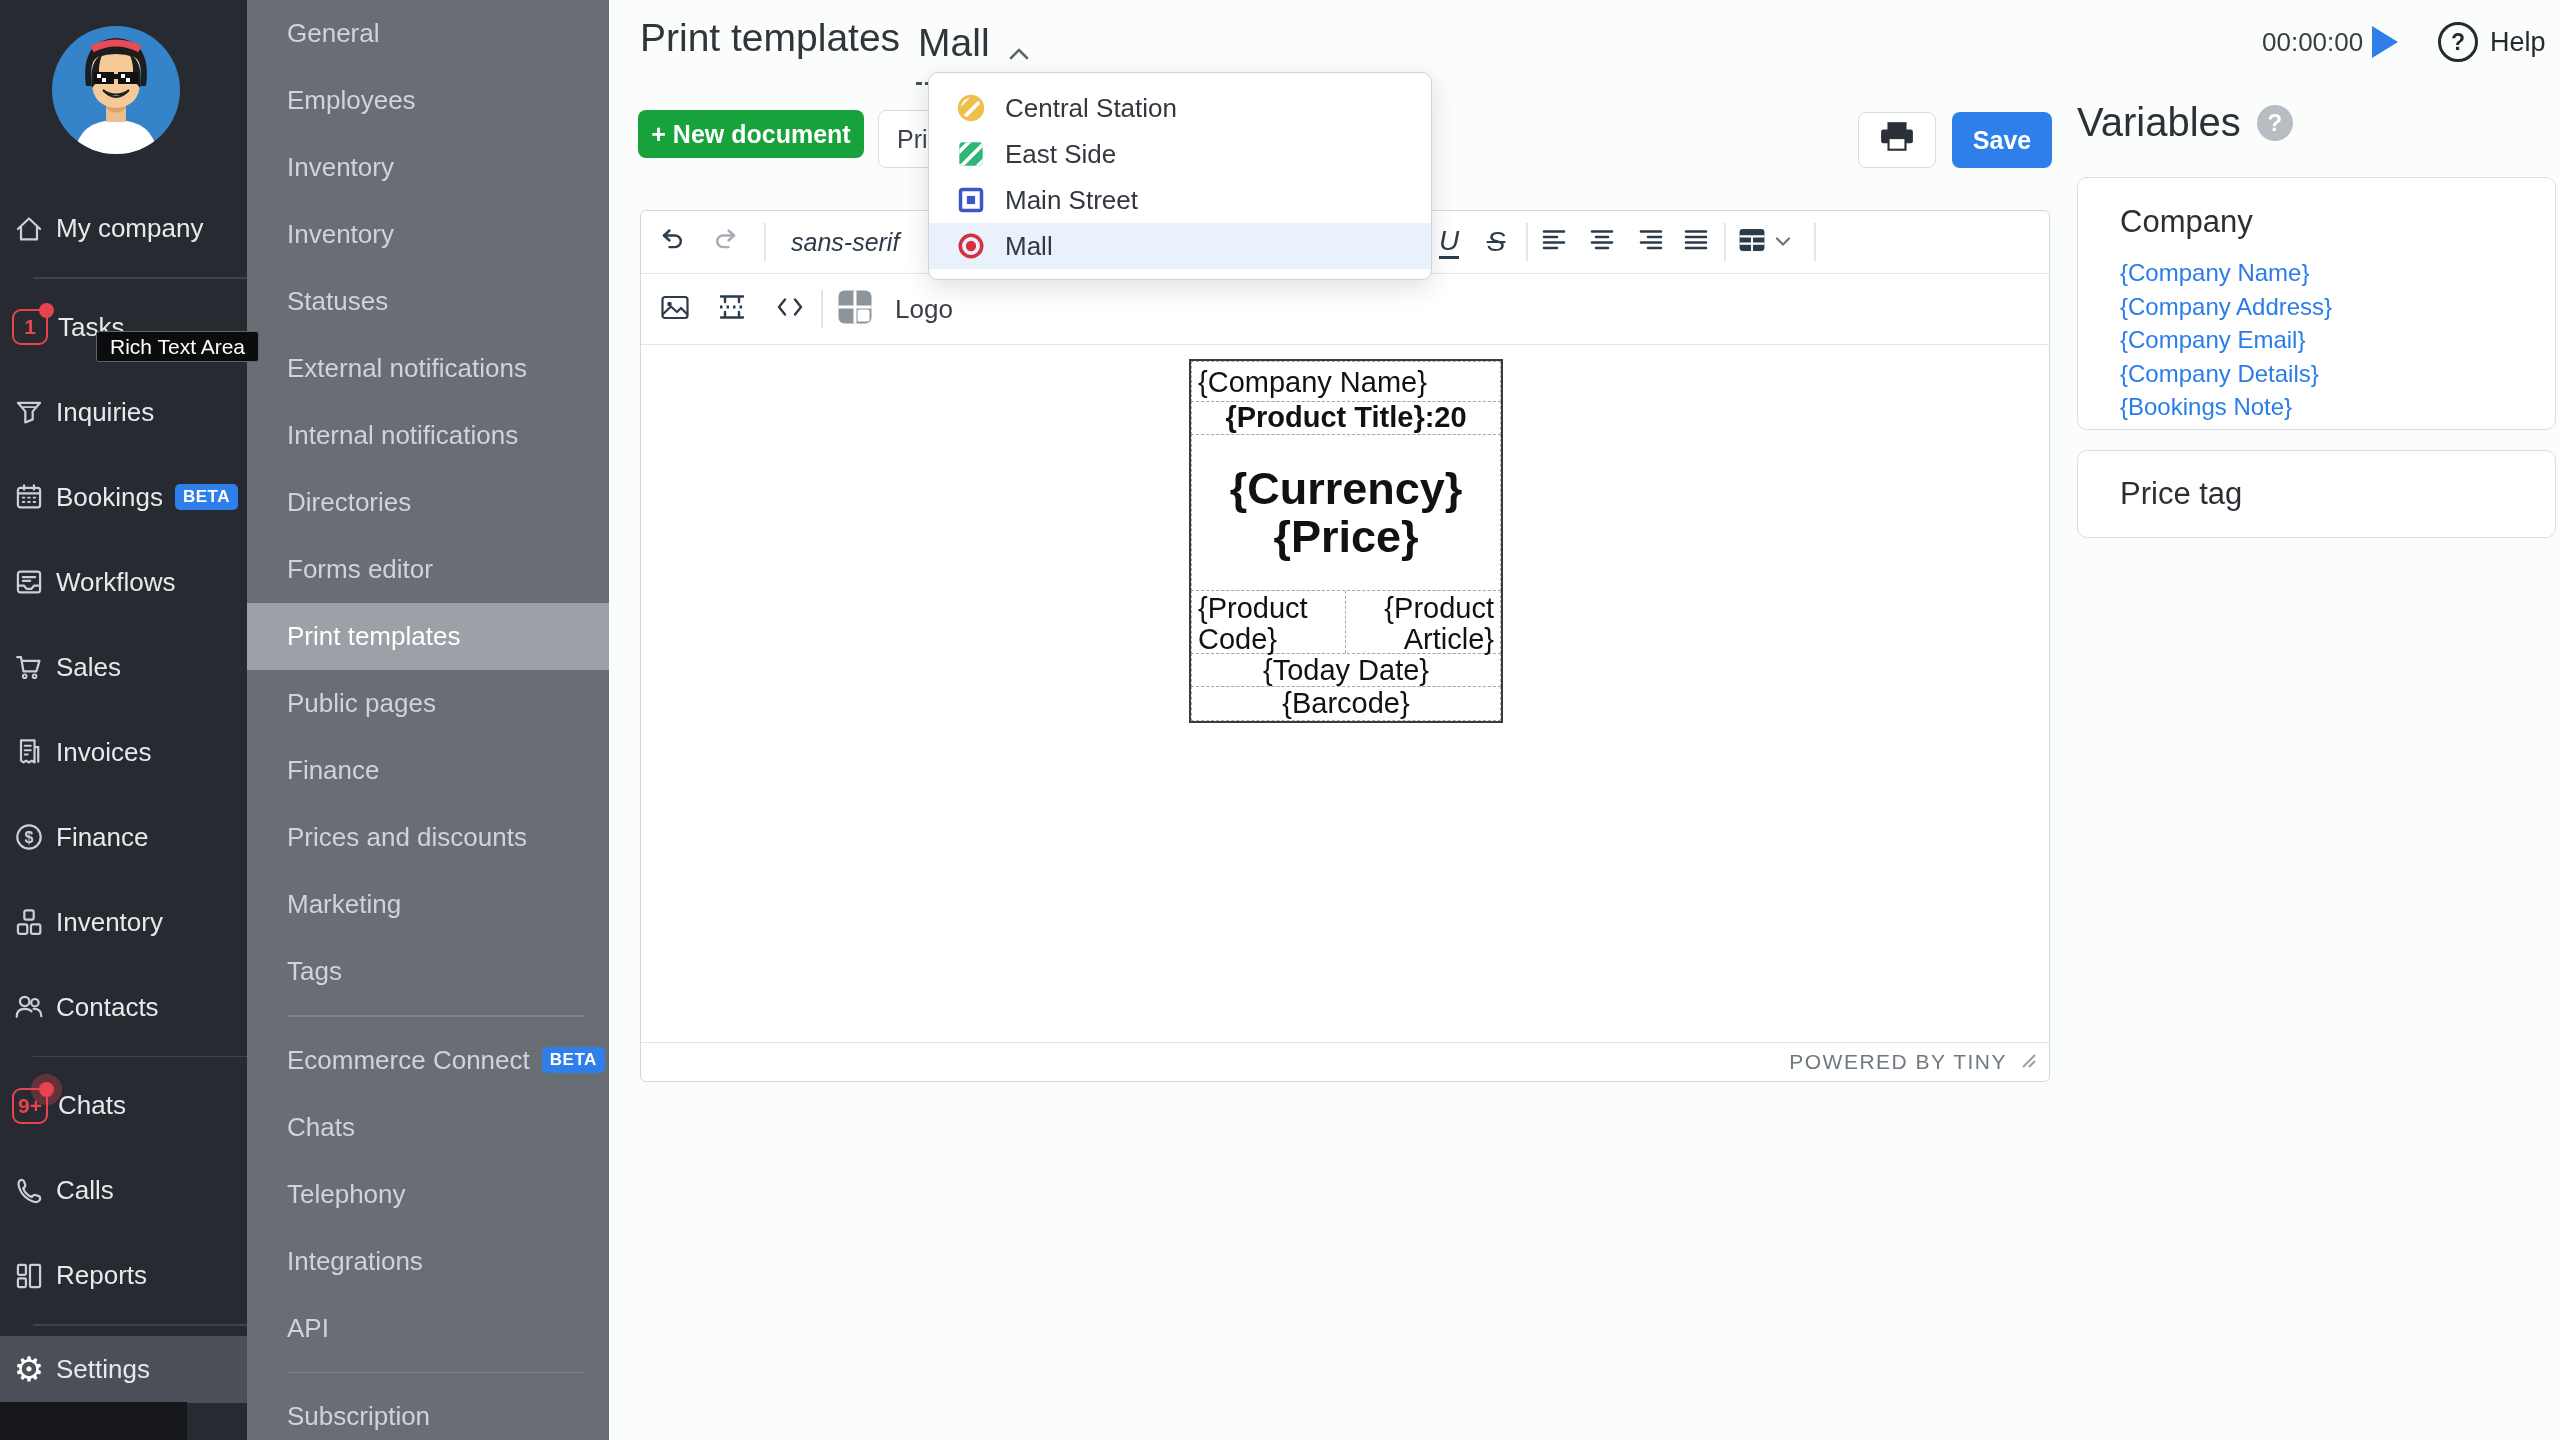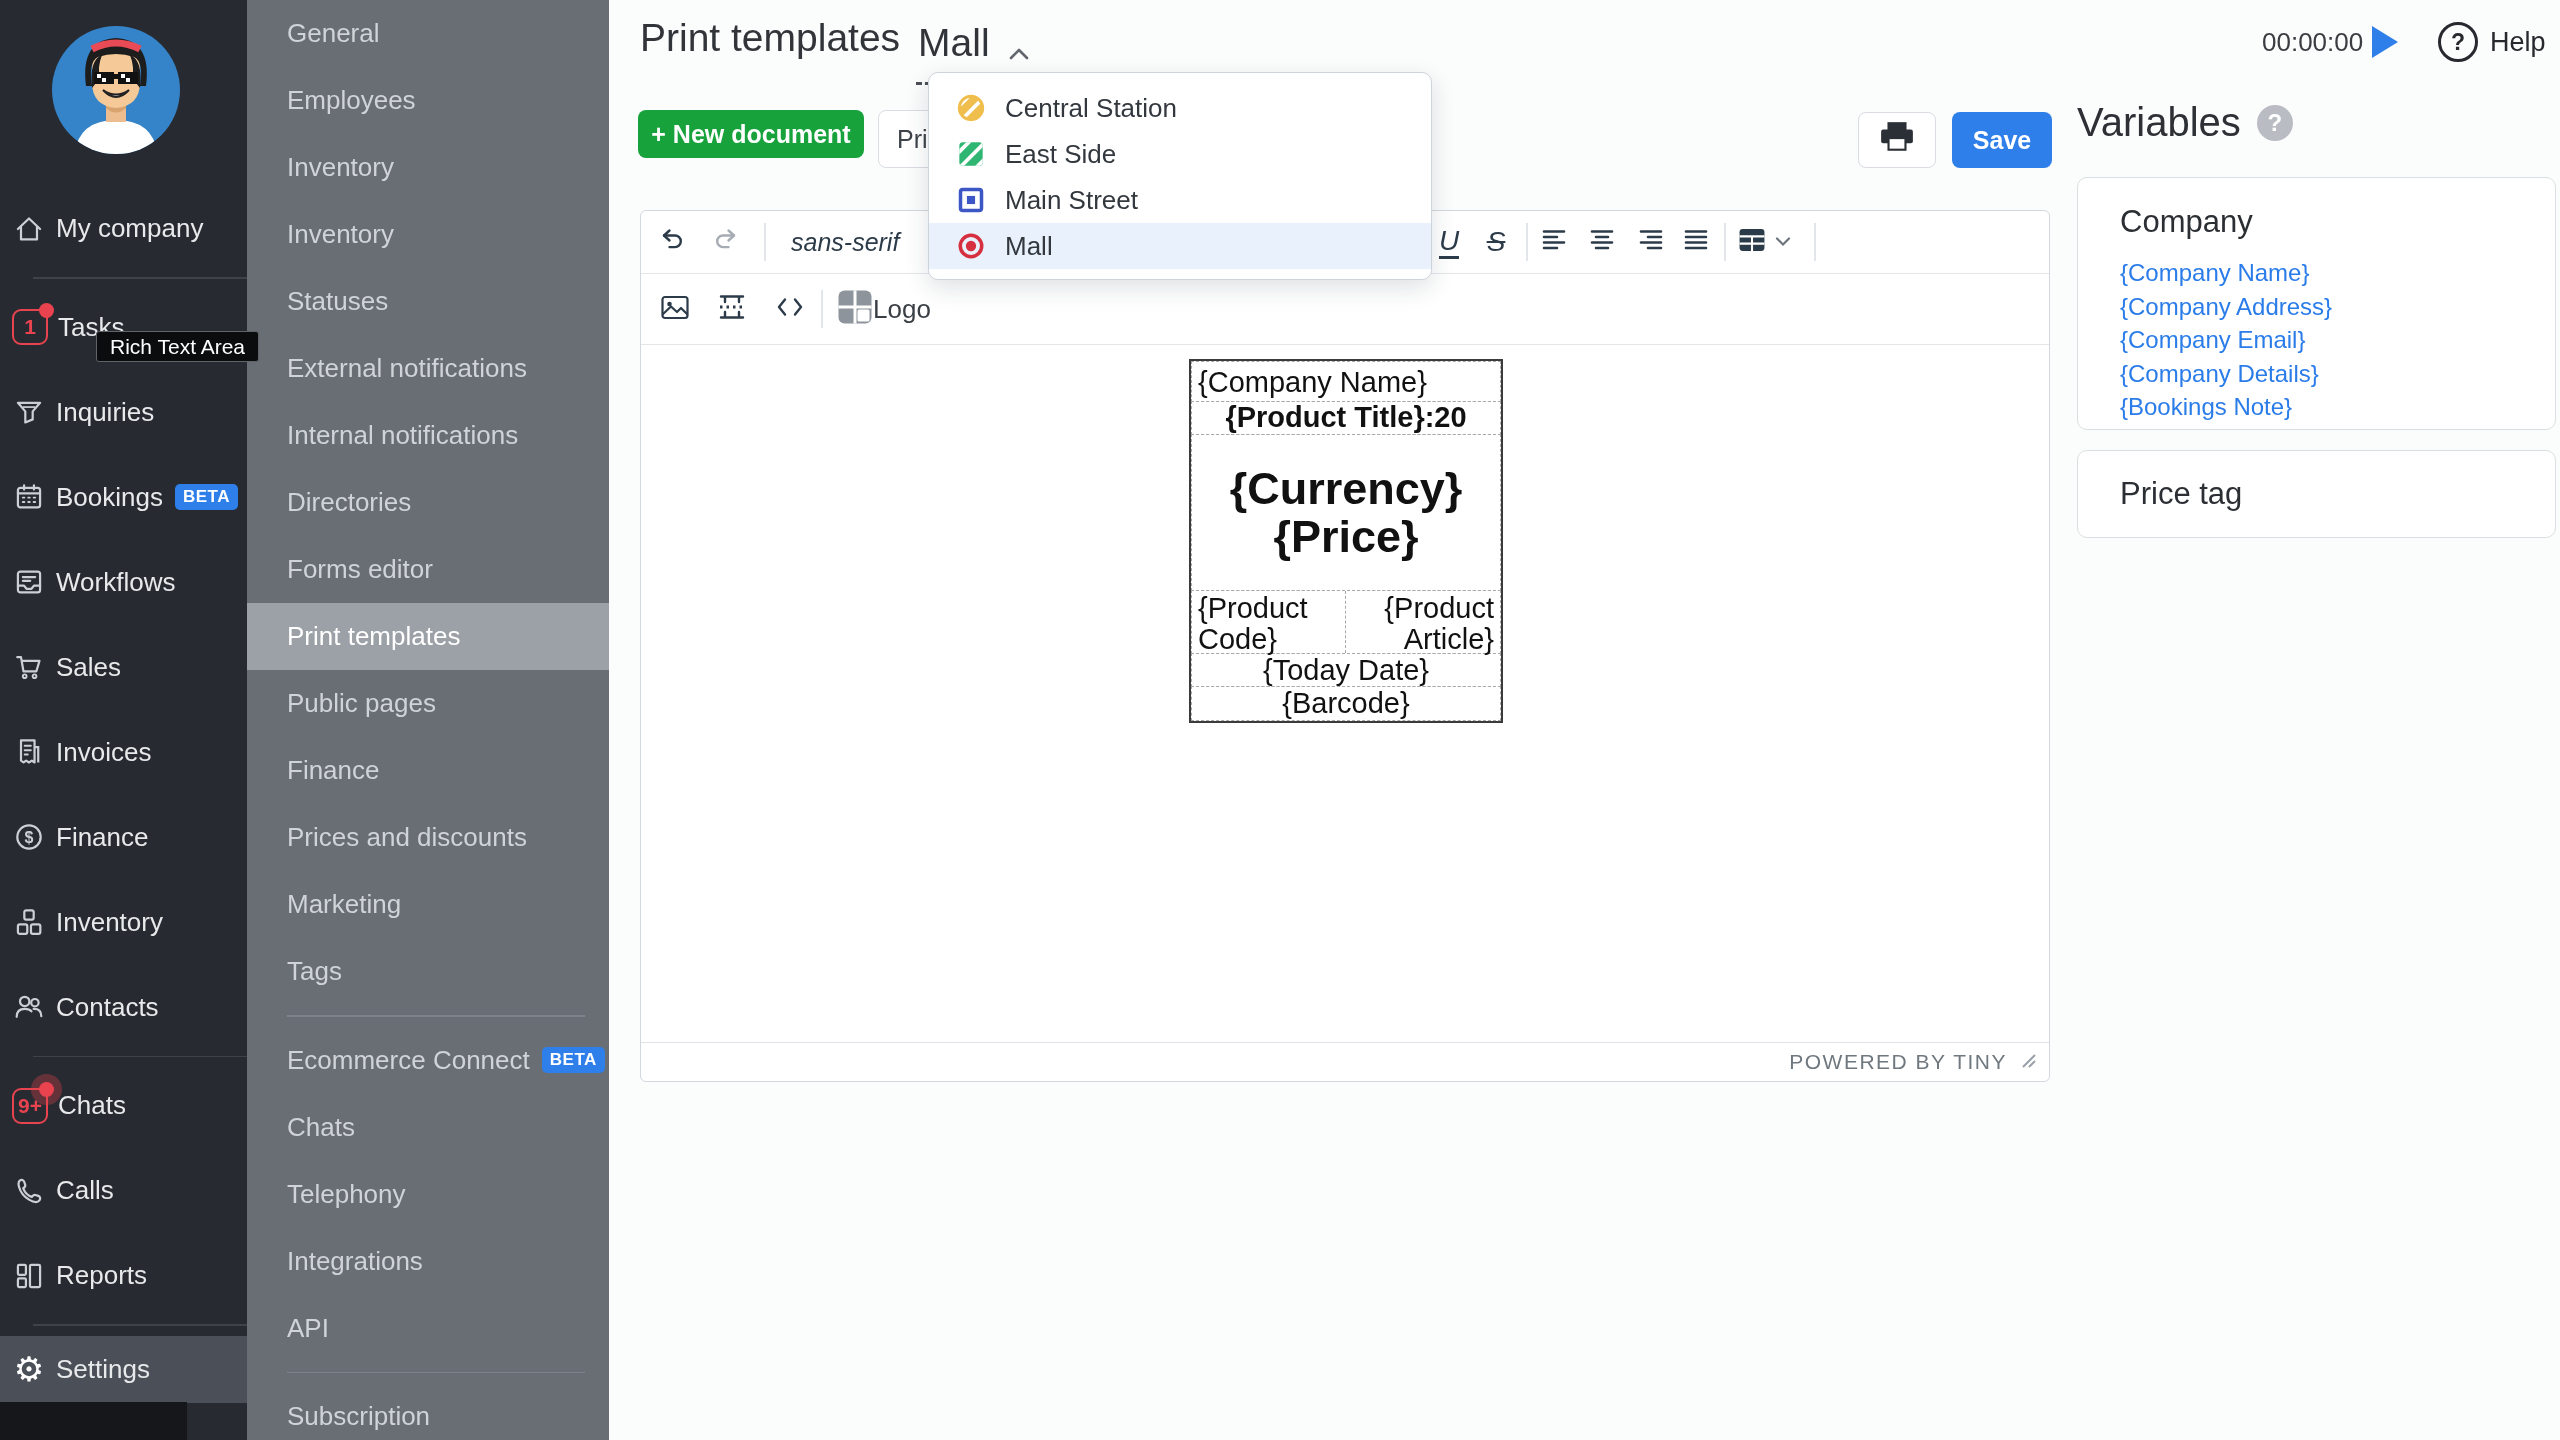--- a/index.html
+++ b/index.html
@@ -42,21 +42,21 @@
   .editor{position:absolute;left:640px;top:210px;width:1410px;height:872px;background:#fff;border:1.5px solid #d3d8de;border-radius:6px;box-sizing:border-box;}
   .tb-row1{position:relative;height:62px;border-bottom:1.5px solid #e3e7ea;font-style:italic;}
   .tb-row2{position:relative;height:70px;border-bottom:1.5px solid #e3e7ea;}
   .tb-btn{position:absolute;top:8px;width:46px;height:46px;display:flex;align-items:center;justify-content:center;border-radius:4px;cursor:pointer;}
   .tb-row2 .tb-btn{top:12px;}
   .tb-sep{position:absolute;top:12px;width:1.5px;height:38px;background:#e2e6ea;}
   .tb-row2 .tb-sep{top:16px;}
   .font-select{position:absolute;left:150px;top:0;height:62px;line-height:62px;font-size:25px;color:#2c3b49;cursor:pointer;}
   .glyph-u{font-size:28px;color:#2c3b49;border-bottom:3px solid #2c3b49;line-height:30px;}
   .glyph-s{font-size:28px;color:#2c3b49;text-decoration:line-through;}
-  .logo-btn{position:absolute;left:196px;top:12px;height:46px;display:flex;align-items:center;cursor:pointer;}
+  .logo-btn{position:absolute;left:196px;top:12px;height:46px;display:flex;align-items:center;gap:22px;cursor:pointer;}
   .logo-label{font-size:26px;color:#3a3f45;}
   .content{position:relative;height:701px;background:#fff;}
   .statusbar{position:absolute;left:0;right:0;bottom:0;height:39px;border-top:1.5px solid #e0e4e8;display:flex;align-items:center;justify-content:flex-end;padding-right:12px;gap:12px;box-sizing:border-box;}
   .powered{font-size:21px;letter-spacing:1.5px;color:#70787f;font-weight:400;cursor:pointer;}
   
   .ptpl{position:absolute;left:548px;top:14px;width:314px;border:2px solid #3b3b3b;background:#fff;box-sizing:border-box;font-family:"Liberation Sans",sans-serif;color:#111;}
   .trow{border:1px dashed #a9a9a9;box-sizing:border-box;margin-top:-1px;}
   .trow:first-child{margin-top:0;}
   .r1{height:41px;font-size:29px;padding:4px 2px 0 6px;text-align:left;}
   .r2{height:34px;font-size:29px;font-weight:bold;text-align:center;line-height:30px;}

